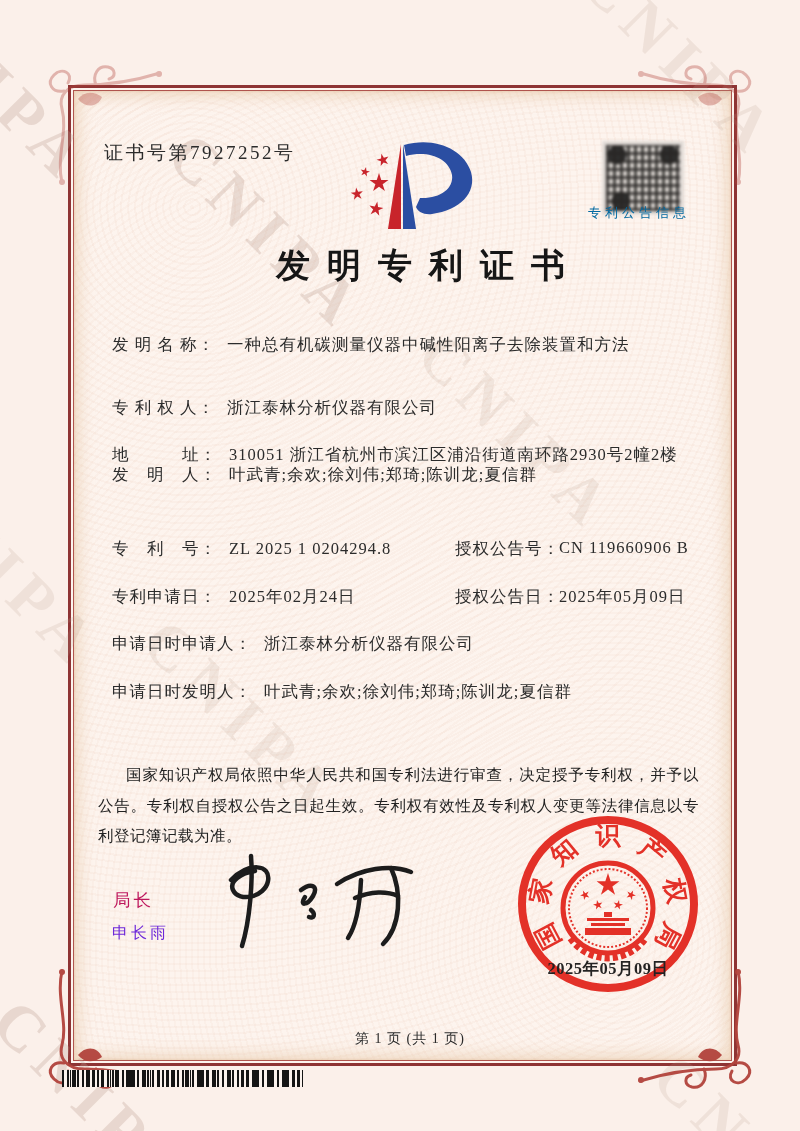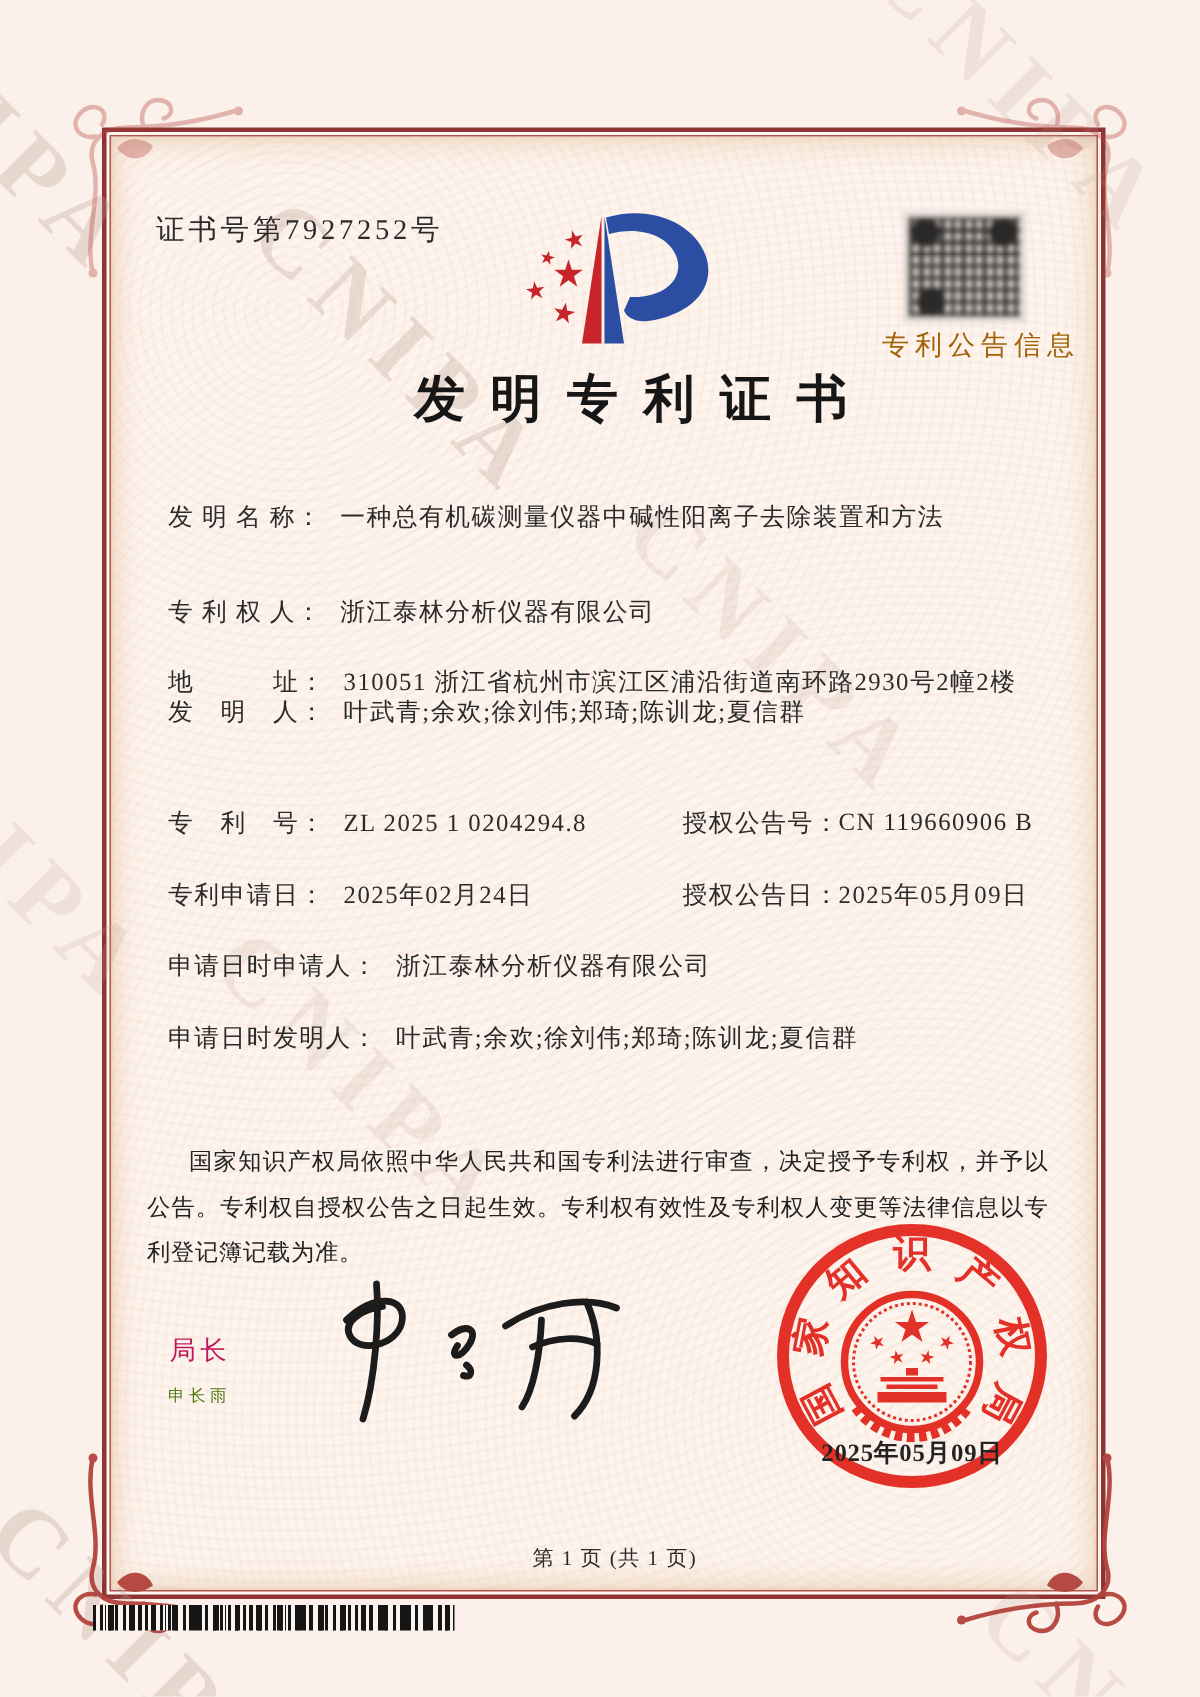--- a/index.html
+++ b/index.html
@@ -55,41 +55,41 @@
     background-color:#efe9e4;
     background-image:
       repeating-linear-gradient(90deg, rgba(25,22,20,.85) 0 3px, transparent 3px 7px),
       repeating-linear-gradient(0deg, rgba(25,22,20,.8) 0 3px, transparent 3px 8px),
       radial-gradient(circle at 15% 15%, rgba(10,10,10,.9) 0 9px, transparent 10px),
       radial-gradient(circle at 85% 15%, rgba(10,10,10,.9) 0 9px, transparent 10px),
       radial-gradient(circle at 20% 85%, rgba(10,10,10,.9) 0 9px, transparent 10px);
     filter:blur(1.7px) contrast(.85);
     border:4px solid #f3ece7;
   }
-  .qr-label{ position:absolute; left:588px; top:218px; font-size:18px; letter-spacing:4px; color:#a16207; }
+  .qr-label{ position:absolute; left:588px; top:204px; font-size:13px; letter-spacing:4px; color:#0369a1; }
   .doc-title{
     position:absolute; left:68px; top:243px; width:669px;
     text-align:center; font-size:34px; font-weight:600;
     letter-spacing:17px; text-indent:17px; color:#161616;padding-left:36px;
   }
   .row{ position:absolute; left:112px; font-size:16.5px; letter-spacing:1px; white-space:nowrap; }
   .row .lab{ margin-right:12px; }
   .row .lab2{ position:absolute; left:343px; }
   .row .val2{ position:absolute; left:447px; }
   .r1{ top:334px; } .r2{ top:397px; } .r3{ top:444px; } .r4{ top:464px; }
   .r5{ top:538px; } .r6{ top:586px; } .r7{ top:633px; } .r8{ top:681px; }
   .statement{
     position:absolute; left:98px; top:760px; width:601px;
     font-size:15.5px; line-height:30.5px; text-align:justify;
     text-indent:28px; color:#222; letter-spacing:.5px;
   }
   .signer-title{ position:absolute; left:113px; top:888px; font-size:17.5px; letter-spacing:3px;
     font-family:"Liberation Sans",sans-serif; color:#be185d; }
-  .signer-name{ position:absolute; left:112px; top:923px; font-size:11px; letter-spacing:3px;
-    font-family:"Liberation Sans",sans-serif; color:#4d7c0f; }
+  .signer-name{ position:absolute; left:112px; top:923px; font-size:16px; letter-spacing:3px;
+    font-family:"Liberation Sans",sans-serif; color:#6d28d9; }
   .signature{ position:absolute; left:195px; top:840px; }
   .seal{ position:absolute; left:513px; top:812px; }
   .seal text{ font-family:"Liberation Serif",serif; }
   .footer-page{ position:absolute; left:68px; top:1030px; width:684px; text-align:center; font-size:14px; letter-spacing:1px; }
   .barcode{
     position:absolute; left:62px; top:1070px; width:241px; height:17px;
     background:
       repeating-linear-gradient(90deg, #151515 0 2px, transparent 2px 5px),
       repeating-linear-gradient(90deg, #151515 0 1px, transparent 1px 8px),
       repeating-linear-gradient(90deg, transparent 0 11px, #151515 11px 14px);

